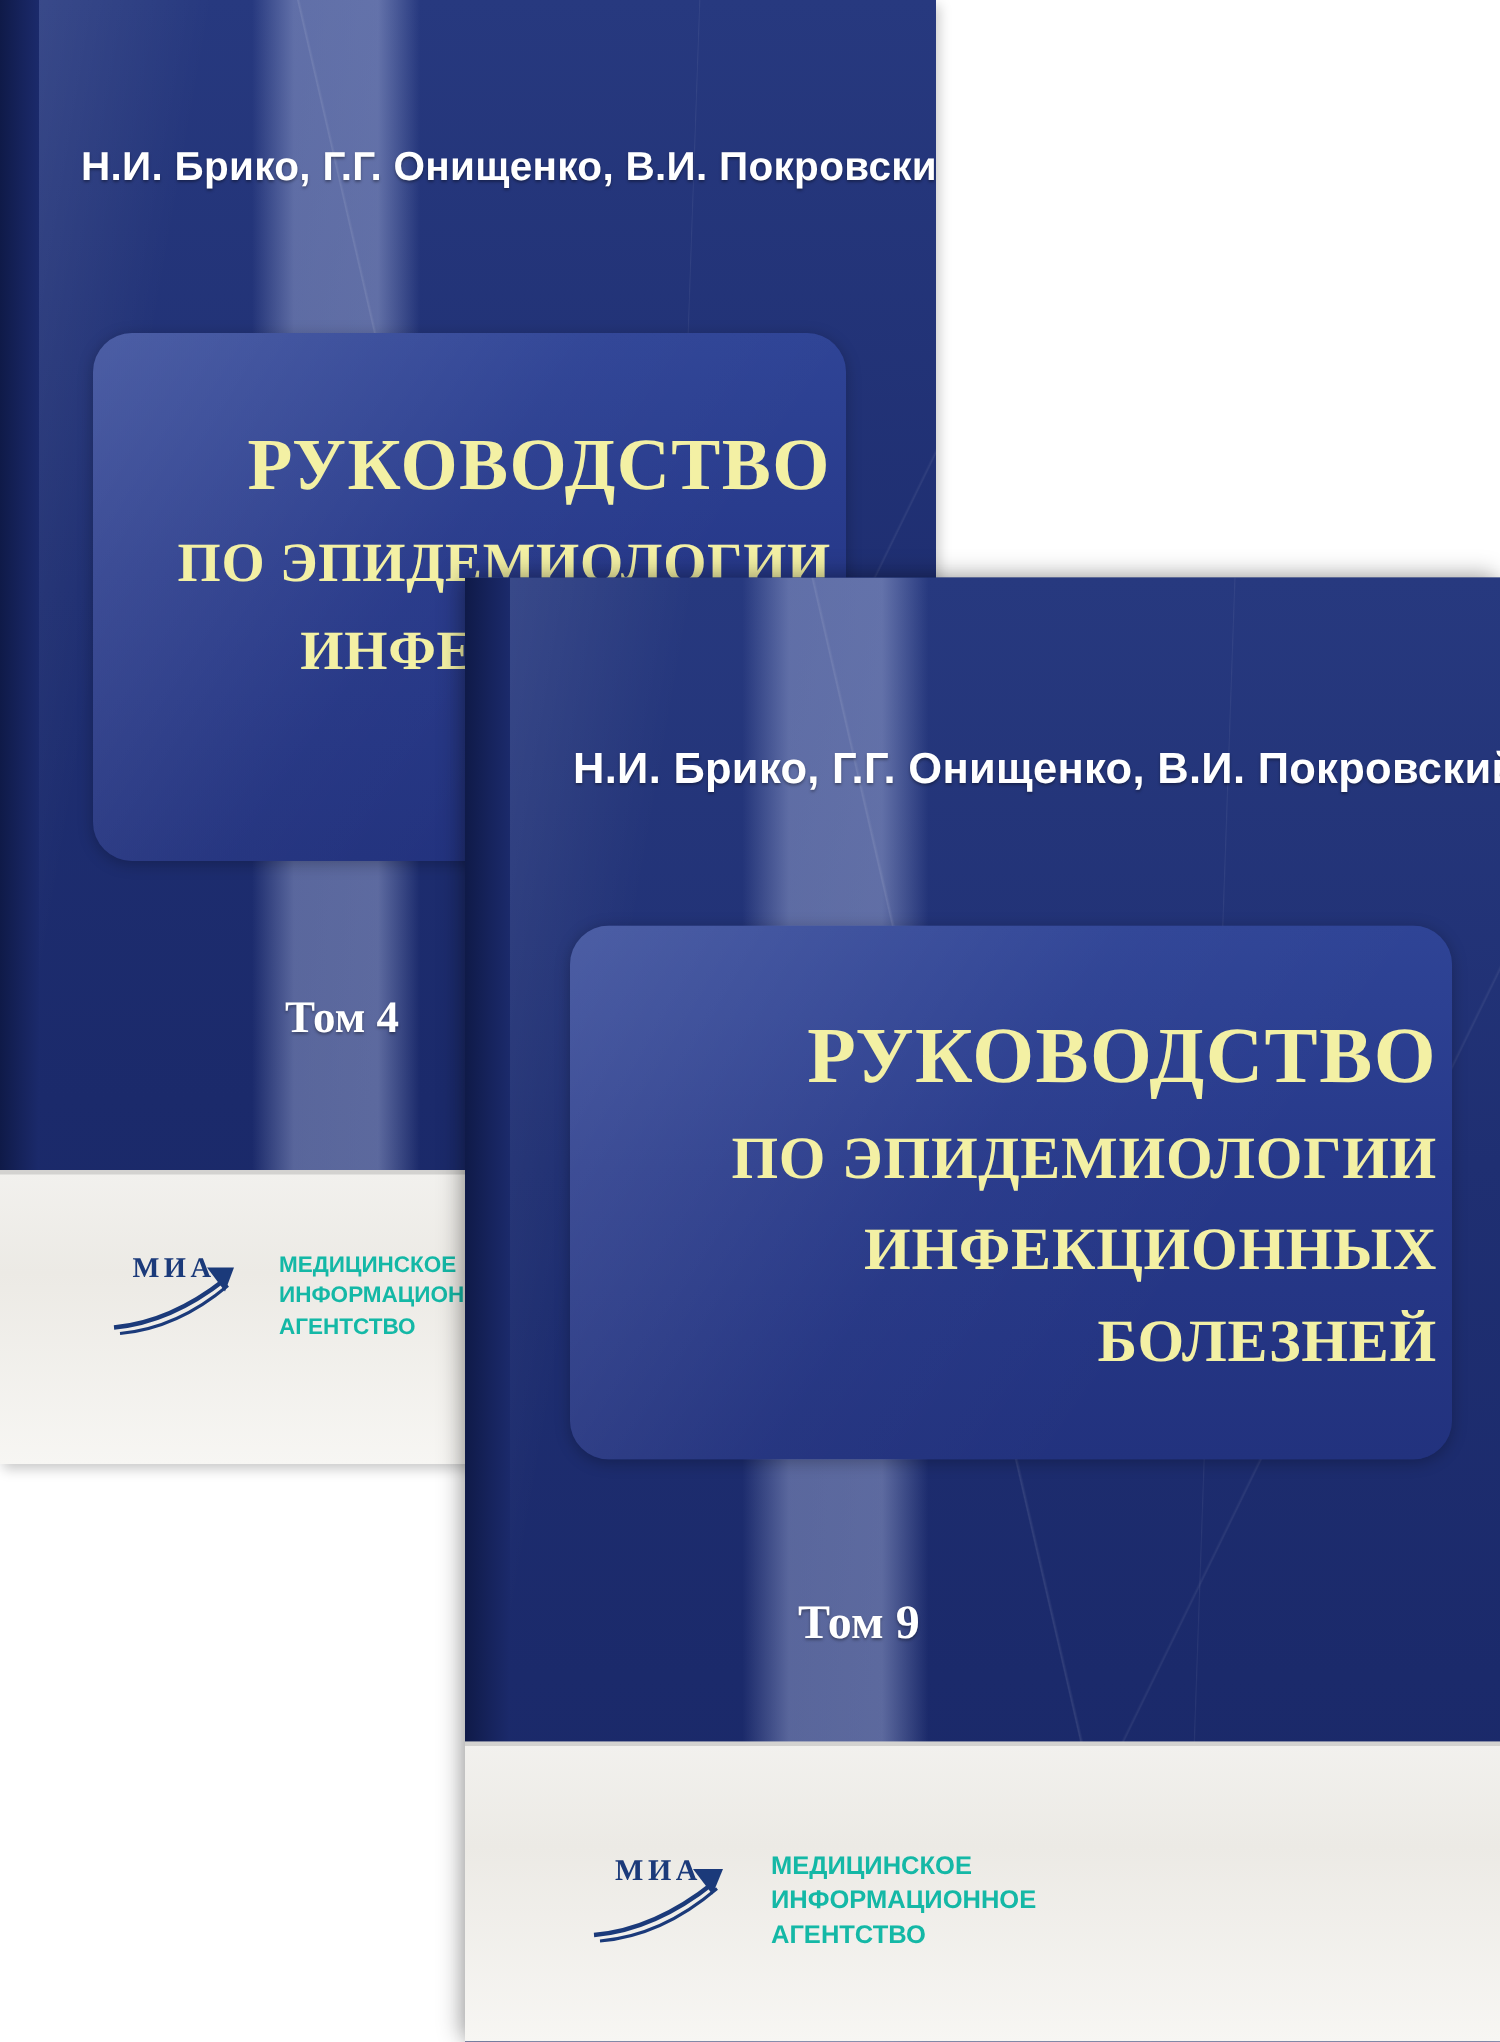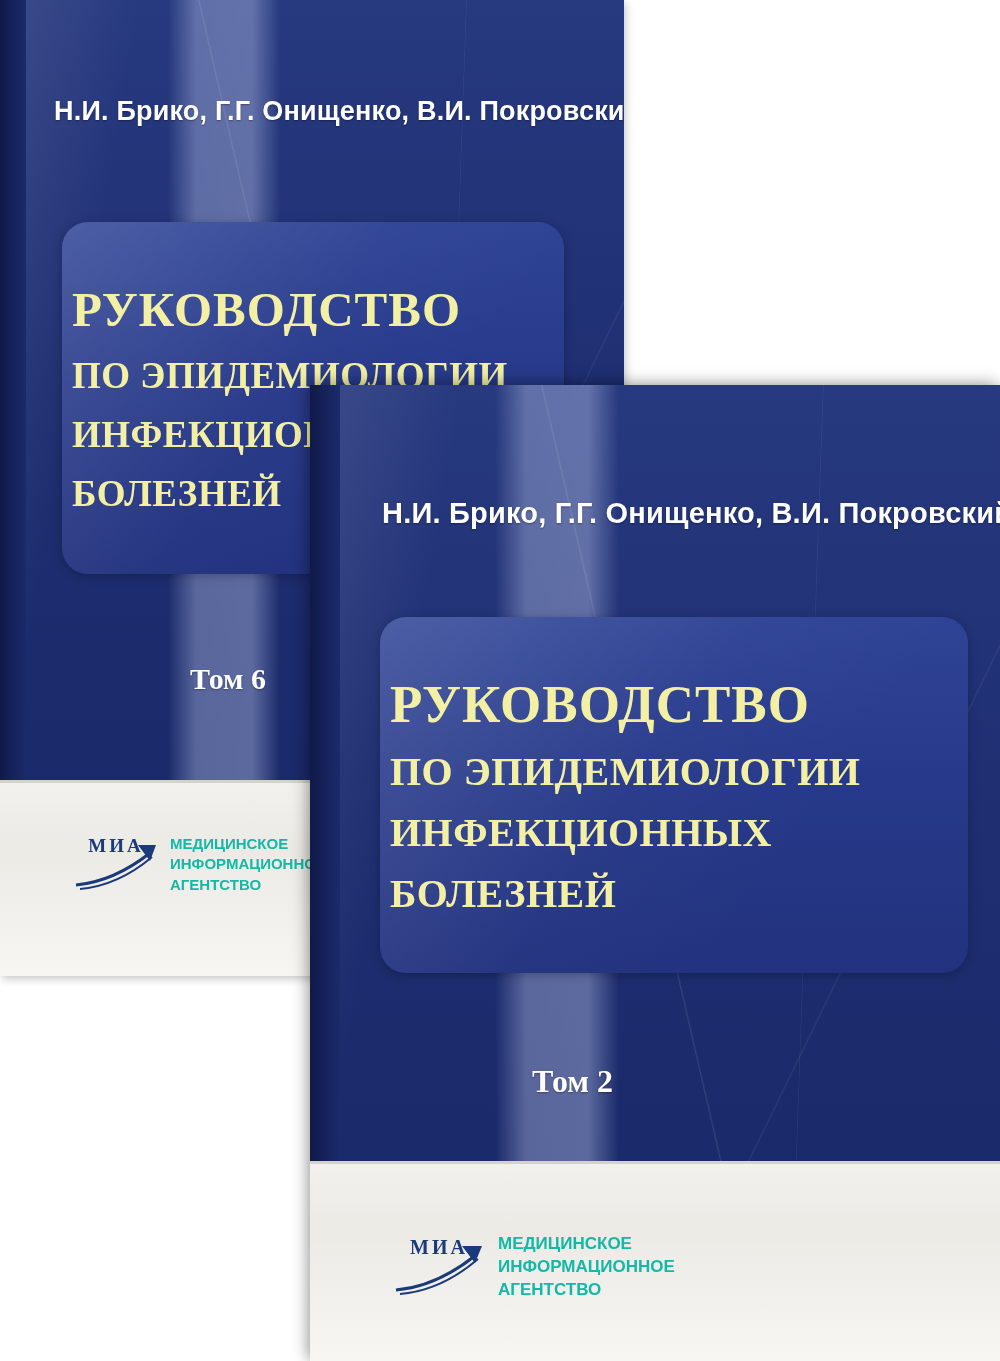--- a/index.html
+++ b/index.html
@@ -85,21 +85,21 @@
     border-radius: 26px;
     background:
       linear-gradient(125deg, rgba(255,255,255,0.14) 0%, rgba(255,255,255,0.02) 45%, rgba(255,255,255,0.00) 70%),
       linear-gradient(180deg, #2f4496 0%, #27398a 45%, #22327e 100%);
     box-shadow: 0 2px 10px rgba(0,0,0,0.25);
     text-align: center;
     color: #f4f1a8;
     display: flex;
     flex-direction: column;
     justify-content: center;
-    align-items: flex-start;
+    align-items: flex-end;
   }
 
   .book .title-panel .l1 {
     font-family: "Liberation Serif", serif;
     font-weight: bold;
     color: #f3f0a4;
     letter-spacing: 1px;
   }
   .book .title-panel .l2,
   .book .title-panel .l3,
@@ -116,20 +116,21 @@
     font-family: "Liberation Serif", serif;
     font-weight: bold;
     text-shadow: 0 1px 2px rgba(0,0,0,0.35);
   }
 
   
   .pub {
     position: absolute;
     display: flex;
     align-items: center;
+    gap: 16px;
   }
   .pub .mia {
     position: relative;
     flex: none;
   }
   .pub .mia .mia-letters {
     position: absolute;
     top: 0;
     left: 0;
     width: 100%;
@@ -253,21 +254,21 @@
 
     <div class="authors">Н.И. Брико, Г.Г. Онищенко, В.И. Покровский</div>
 
     <div class="title-panel">
       <div class="l1">РУКОВОДСТВО</div>
       <div class="l2">ПО ЭПИДЕМИОЛОГИИ</div>
       <div class="l3">ИНФЕКЦИОННЫХ</div>
       <div class="l4">БОЛЕЗНЕЙ</div>
     </div>
 
-    <div class="volume">Том 6</div>
+    <div class="volume">Том 4</div>
 
     <div class="pages"></div>
 
     <div class="pub">
       <div class="mia">
         <div class="mia-letters">МИА</div>
         <svg viewBox="0 0 88 58" width="88" height="58" aria-hidden="true">
           <path d="M4 50 C26 48, 50 40, 78 18" stroke="#1b3a7a" stroke-width="3" fill="none"></path>
           <path d="M8 54 C30 52, 54 44, 80 22" stroke="#1b3a7a" stroke-width="2" fill="none"></path>
           <path d="M66 10 L84 10 L78 26 Z" fill="#1b3a7a"></path>
@@ -289,21 +290,21 @@
 
     <div class="authors">Н.И. Брико, Г.Г. Онищенко, В.И. Покровский</div>
 
     <div class="title-panel">
       <div class="l1">РУКОВОДСТВО</div>
       <div class="l2">ПО ЭПИДЕМИОЛОГИИ</div>
       <div class="l3">ИНФЕКЦИОННЫХ</div>
       <div class="l4">БОЛЕЗНЕЙ</div>
     </div>
 
-    <div class="volume">Том 2</div>
+    <div class="volume">Том 9</div>
 
     <div class="pages"></div>
 
     <div class="pub">
       <div class="mia">
         <div class="mia-letters">МИА</div>
         <svg viewBox="0 0 94 62" width="94" height="62" aria-hidden="true">
           <path d="M4 54 C28 52, 54 43, 84 19" stroke="#1b3a7a" stroke-width="3" fill="none"></path>
           <path d="M8 58 C32 56, 58 47, 86 23" stroke="#1b3a7a" stroke-width="2" fill="none"></path>
           <path d="M70 10 L90 10 L83 27 Z" fill="#1b3a7a"></path>

